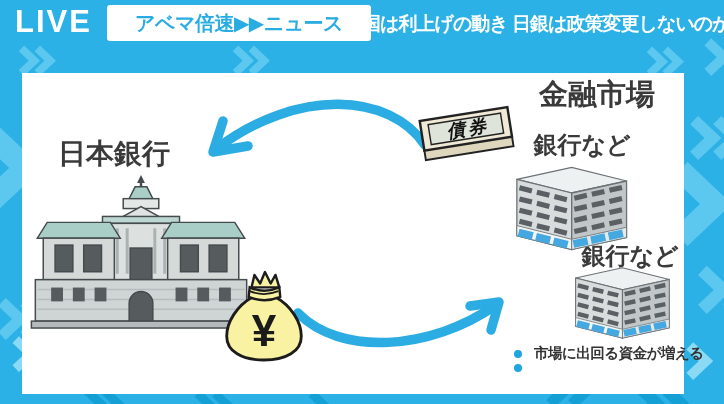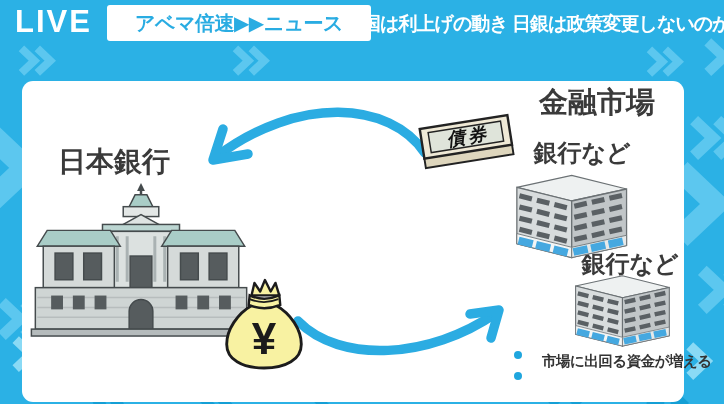--- a/index.html
+++ b/index.html
@@ -17,32 +17,32 @@
   .chv-dark{stroke:#149FD5}
   
   .header{position:absolute;left:0;top:0;width:664px;height:46px;z-index:2}
   .live{position:absolute;left:15px;top:4px;color:#fff;font-size:31px;font-weight:bold;letter-spacing:2px}
   .program-box{position:absolute;left:107px;top:5px;height:36px;background:#fff;border-radius:3px;
     display:flex;align-items:center;padding:0 28px}
   .program-box span{color:#29ACE2;font-size:20px;font-weight:bold;letter-spacing:-0.5px;white-space:nowrap}
   .headline{position:absolute;left:344px;top:11px;color:#fff;font-size:19px;font-weight:bold;
     letter-spacing:-1px;white-space:nowrap}
   
-  .card{position:absolute;left:22px;top:81px;width:662px;height:321px;background:#fff;
-    border-radius:11px;z-index:1}
+  .card{position:absolute;left:22px;top:73px;width:662px;height:321px;background:#fff;
+    border-radius:0;z-index:1}
   .card *{box-sizing:border-box}
   .jp-bold{font-weight:bold;color:#3A3A3A;white-space:nowrap}
   .market-title{left:470px;top:2px;width:210px;text-align:center;font-size:29px}
   .boj-label{left:36px;top:62px;width:160px;font-size:28px}
   .bank-label-1{left:480px;top:56px;width:160px;text-align:center;font-size:24px}
   .bank-label-2{left:528px;top:167px;width:160px;text-align:center;font-size:24px}
   .action-text{left:212px;top:106px;width:270px;text-align:center;font-size:29px;line-height:45px}
   .hl{color:#29A8E0}
   .bullets{left:492px;top:270px;width:200px}
-  .bullet-row{display:flex;gap:20px;line-height:21px}
+  .bullet-row{display:flex;align-items:center;gap:12px;line-height:21px}
   .dot{width:8px;height:8px;border-radius:50%;background:#1FA6DE;flex:0 0 8px}
   .bullet-row span{font-size:14.5px;font-weight:bold;color:#333;letter-spacing:-0.5px;white-space:nowrap}
   
   .arrows{left:0;top:0;width:680px;height:321px}
   .arrow{fill:none;stroke:#2BACE2;stroke-width:9.5px;stroke-linecap:round;stroke-linejoin:round}
   .slat{stroke:#5A6064;stroke-width:6px;stroke-dasharray:15 6}
   .bluewin{stroke:#45A8E0;stroke-width:9px;stroke-dasharray:17 4}
   .bond-text{font-size:19px;font-weight:bold;font-style:italic;fill:#111;letter-spacing:3px}
   .yen-text{font-size:46px;font-weight:bold;fill:#1B1B1B}
 </style>

